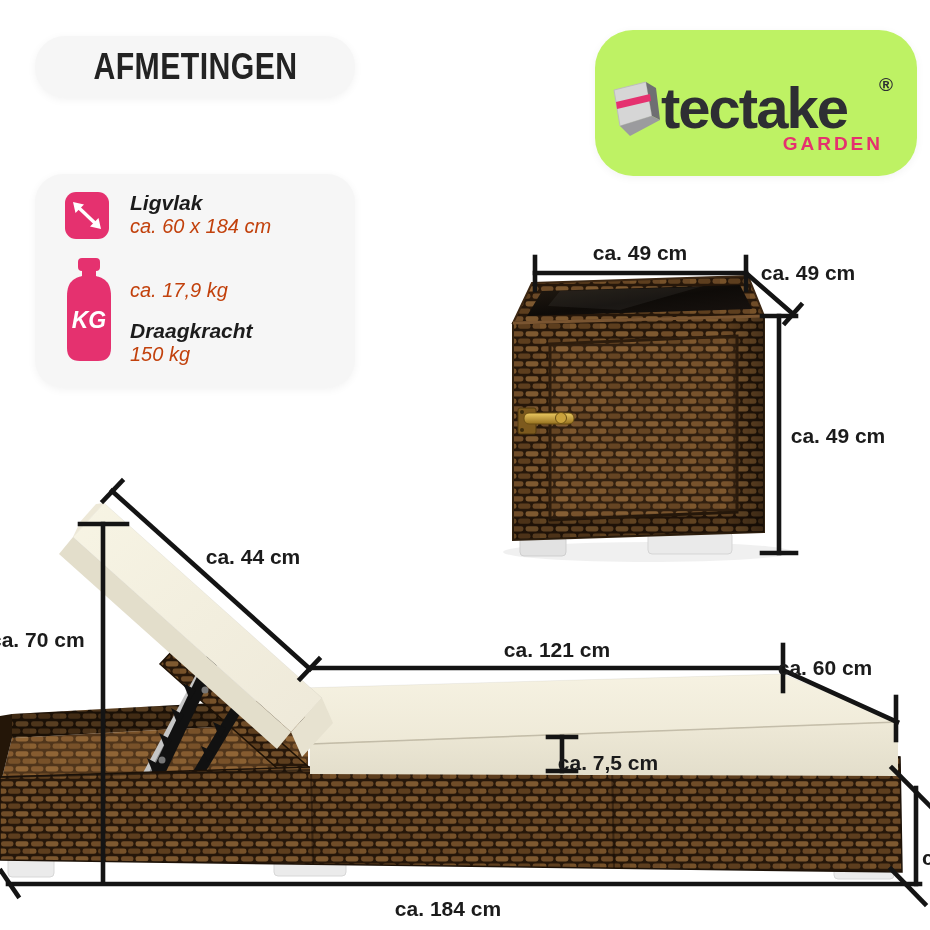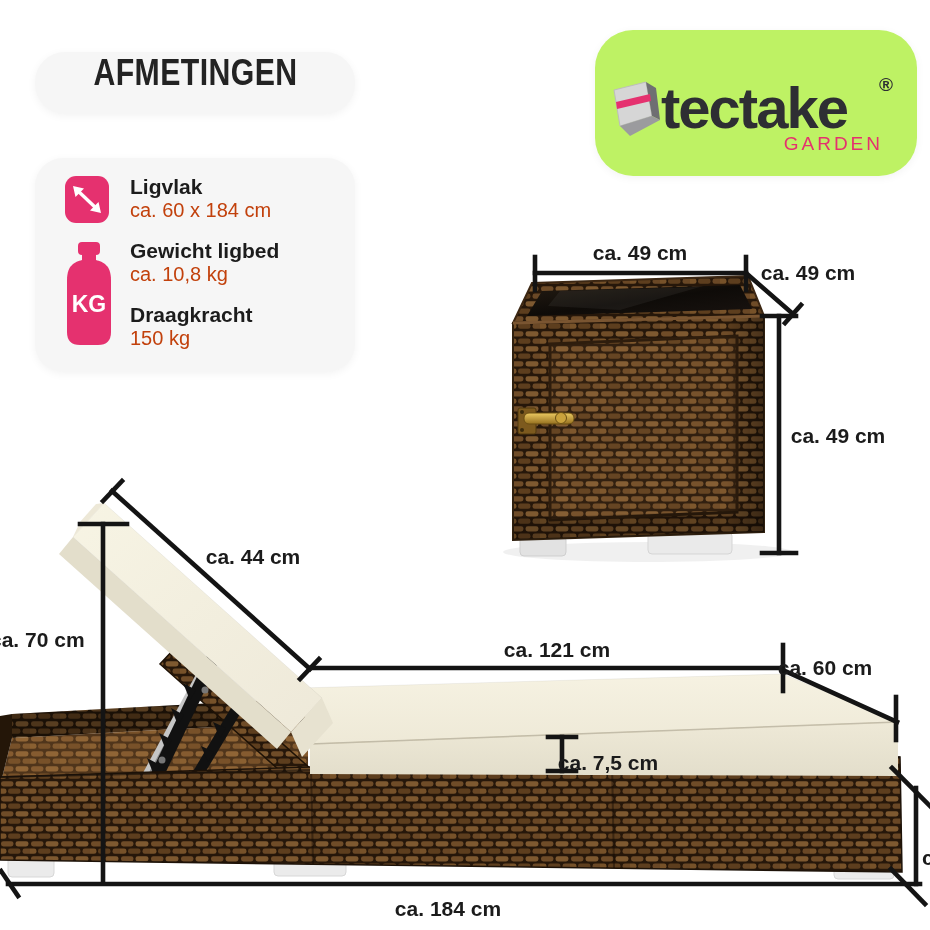--- a/index.html
+++ b/index.html
@@ -1,28 +1,28 @@
 <!DOCTYPE html>
 <html><head>
 <meta charset="utf-8">
 <style>
   html,body{margin:0;padding:0;background:#ffffff;}
   .stage{position:relative;width:930px;height:930px;background:#fff;overflow:hidden;
          font-family:"Liberation Sans",sans-serif;}
   .stage svg.scene{position:absolute;left:0;top:0;}
   .pill{position:absolute;background:#f6f6f6;border-radius:30px;box-shadow:0 2px 8px rgba(0,0,0,0.05);}
-  .title-pill{left:35px;top:52px;width:320px;height:62px;display:flex;justify-content:center;}
+  .title-pill{left:35px;top:36px;width:320px;height:62px;display:flex;align-items:center;justify-content:center;}
   .title-pill span{font-size:36px;font-weight:bold;color:#232323;letter-spacing:0.5px;transform:scaleX(0.84);white-space:nowrap;}
-  .spec-card{left:35px;top:158px;width:320px;height:214px;border-radius:28px;}
+  .spec-card{left:35px;top:174px;width:320px;height:214px;border-radius:28px;font-style:italic;}
   .spec-label{position:absolute;left:95px;font-size:21px;font-weight:bold;color:#1c1c1c;white-space:nowrap;}
   .spec-value{position:absolute;left:95px;font-size:20px;color:#c2410c;white-space:nowrap;}
   .logo-pill{left:595px;top:30px;width:322px;height:146px;background:#bef264;border-radius:38px;}
   .wordmark{position:absolute;left:66px;top:44px;font-size:58px;font-weight:bold;letter-spacing:-2px;color:#2e2e33;white-space:nowrap;}
   .reg{position:absolute;left:284px;top:44px;font-size:19px;font-weight:bold;color:#2e2e33;}
-  .garden{position:absolute;right:34px;top:103px;font-size:19px;font-weight:normal;letter-spacing:3px;color:#e5316f;}
+  .garden{position:absolute;right:34px;top:103px;font-size:19px;font-weight:bold;letter-spacing:3px;color:#e5316f;}
   .dim{position:absolute;font-size:21px;font-weight:bold;color:#1b1b1b;white-space:nowrap;transform:translate(-50%,-50%);}
   .dim-left{position:absolute;font-size:21px;font-weight:bold;color:#1b1b1b;white-space:nowrap;}
   .icon-box{position:absolute;}
 </style>
 </head>
 <body>
 
 <div class="stage">
 
   <svg class="scene" width="930" height="930" viewBox="0 0 930 930">
@@ -192,22 +192,21 @@
     </svg>
     <div class="spec-label" style="top:17px;">Ligvlak</div>
     <div class="spec-value" style="top:41px;">ca. 60 x 184 cm</div>
 
     <svg class="icon-box" style="left:30px;top:84px;" width="48" height="104" viewBox="0 0 48 104">
       <rect x="13" y="0" width="22" height="13" rx="4" fill="#e5316f"></rect>
       <rect x="17" y="10" width="14" height="12" fill="#e5316f"></rect>
       <path d="M2,38 C2,23 10,20 17,18 L31,18 C38,20 46,23 46,38 L46,90 Q46,103 33,103 L15,103 Q2,103 2,90 Z" fill="#e5316f"></path>
       <text x="24" y="70" text-anchor="middle" font-family="Liberation Sans, sans-serif" font-size="23" font-weight="bold" fill="#ffffff">KG</text>
     </svg>
-    <div class="spec-label" style="top:81px;">Gewicht ligbed</div>
-    <div class="spec-value" style="top:105px;">ca. 10,8 kg</div>
+    <div class="spec-value" style="top:105px;">ca. 17,9 kg</div>
 
     <div class="spec-label" style="top:145px;">Draagkracht</div>
     <div class="spec-value" style="top:169px;">150 kg</div>
   </div>
 
   <div class="pill logo-pill">
     <svg class="icon-box" style="left:15px;top:50px;" width="56" height="58" viewBox="0 0 56 58">
       <polygon points="4,10 36,2 42,36 10,46" fill="#d6d6d6" stroke="#bdbdbd"></polygon>
       <polygon points="36,2 46,8 50,40 42,36" fill="#6f6f72"></polygon>
       <polygon points="10,46 42,36 50,40 20,56" fill="#9b9b9e"></polygon>

